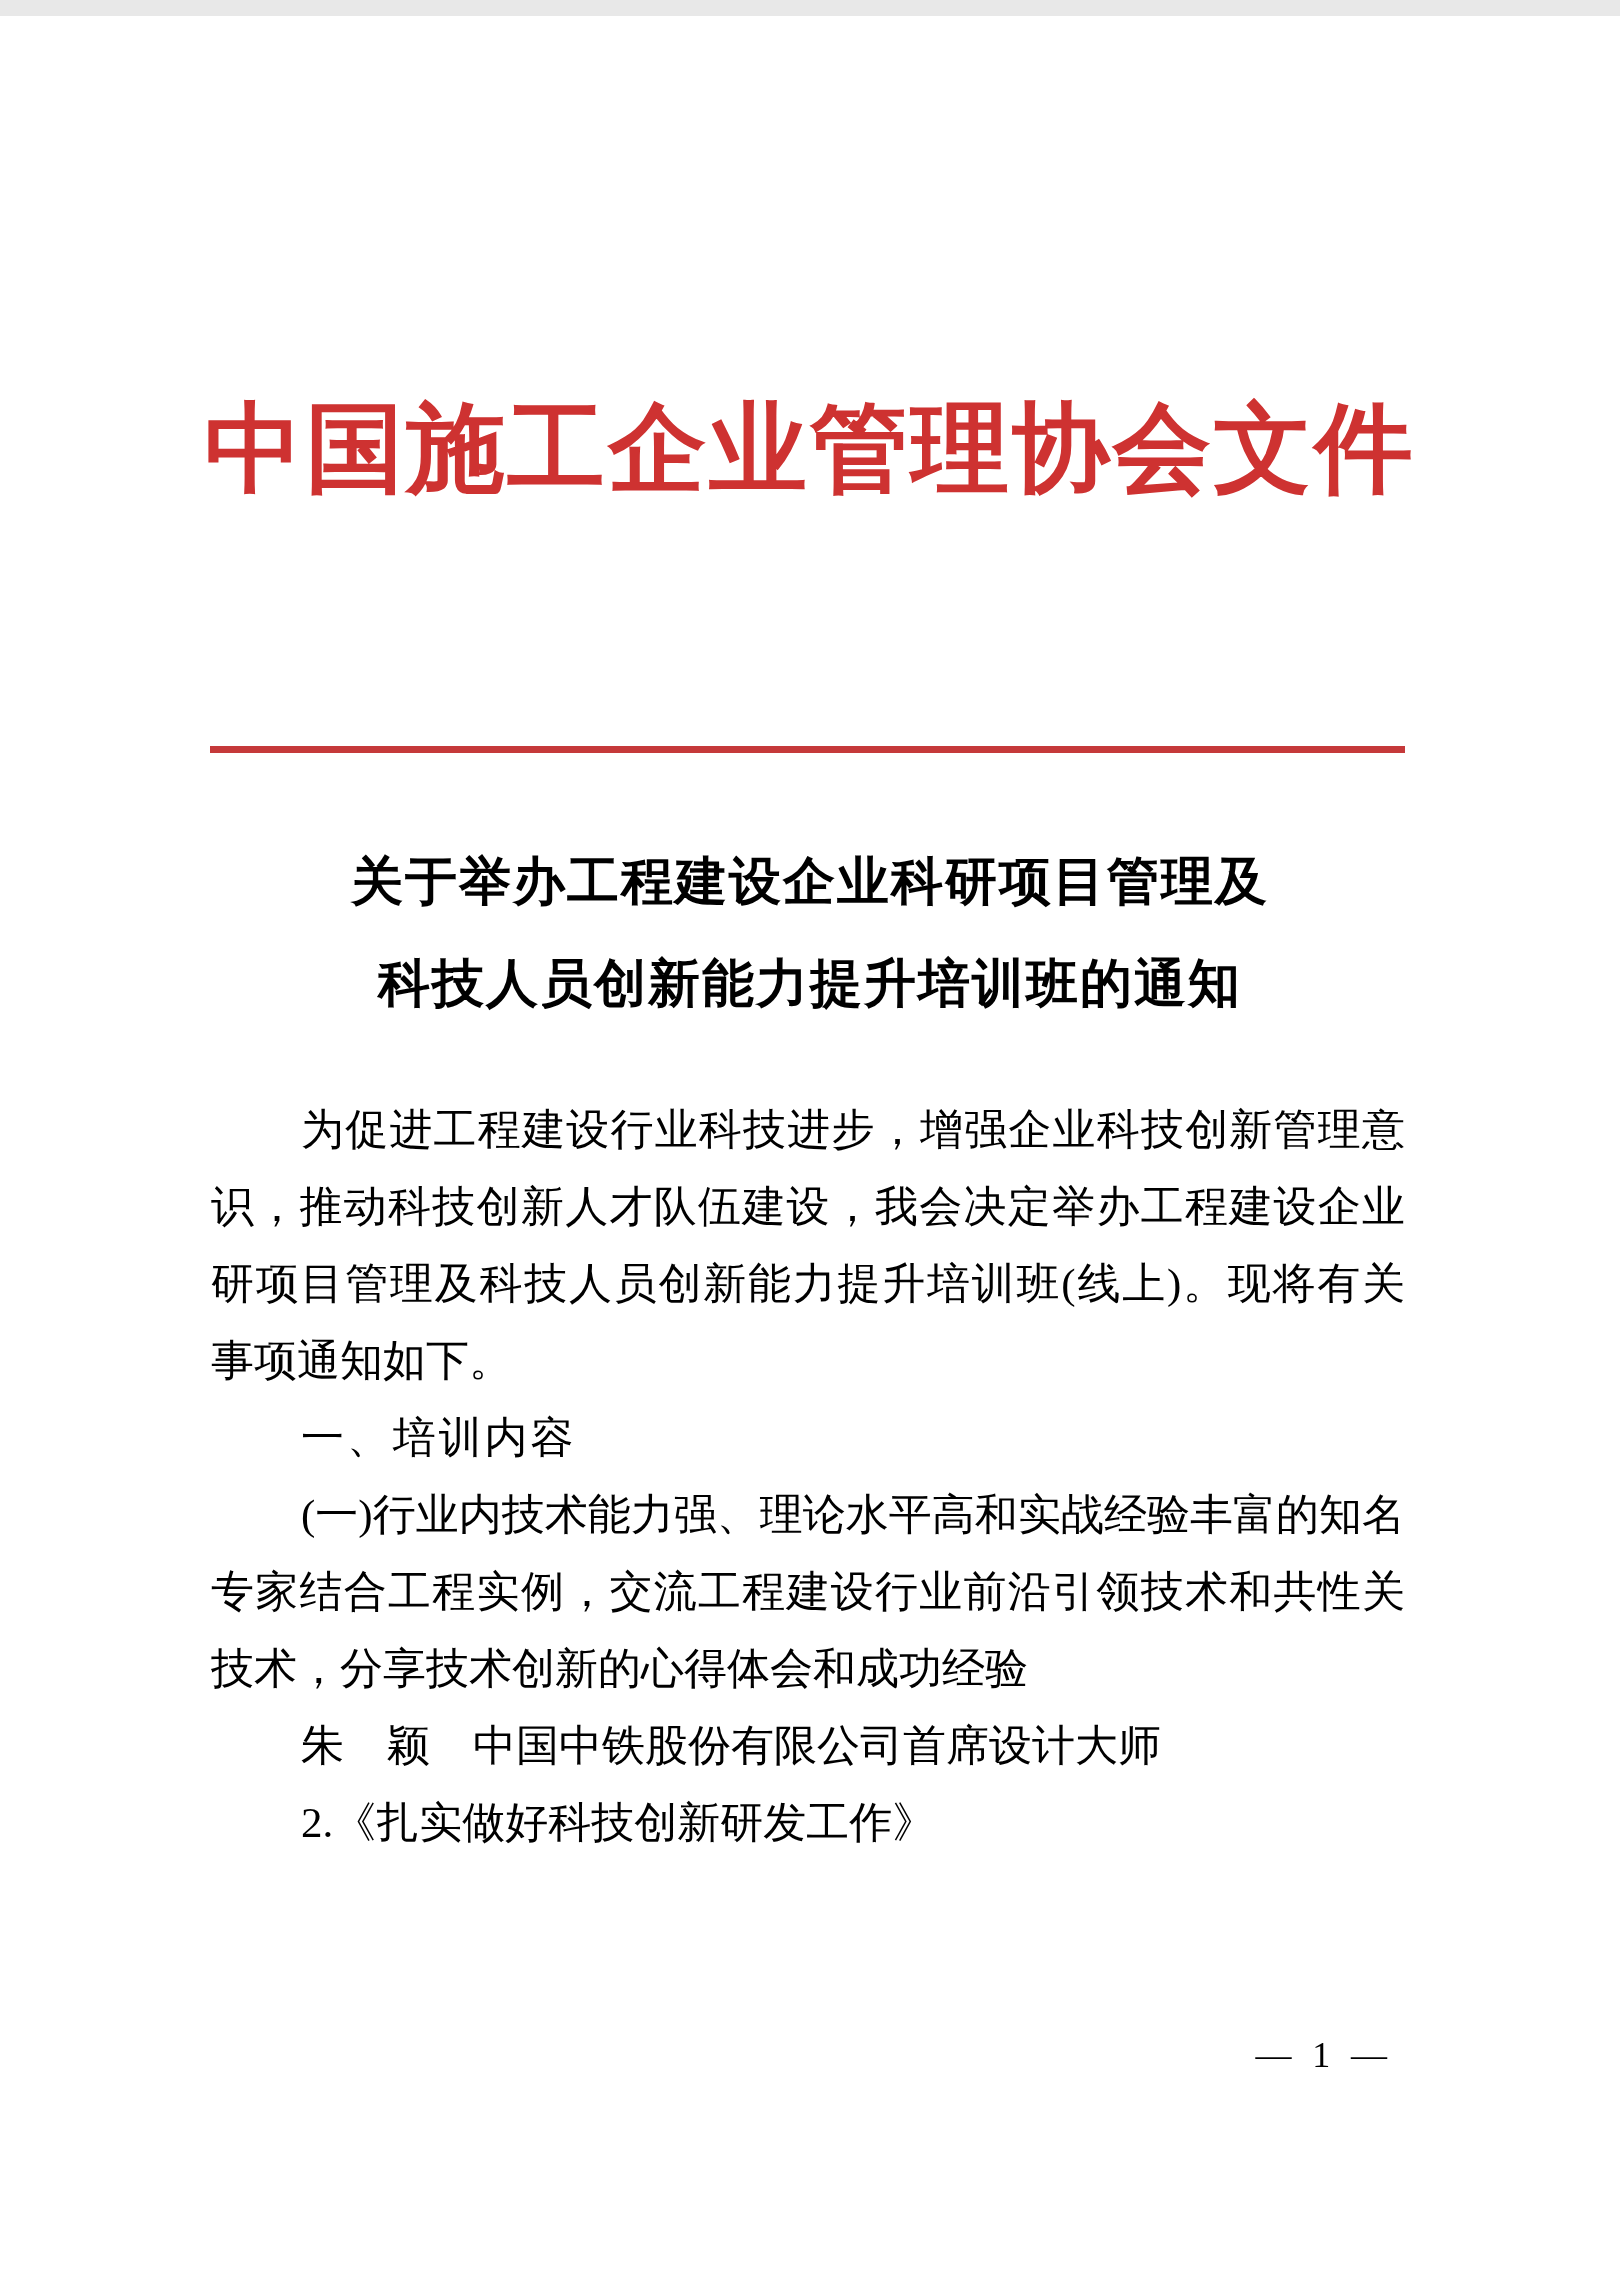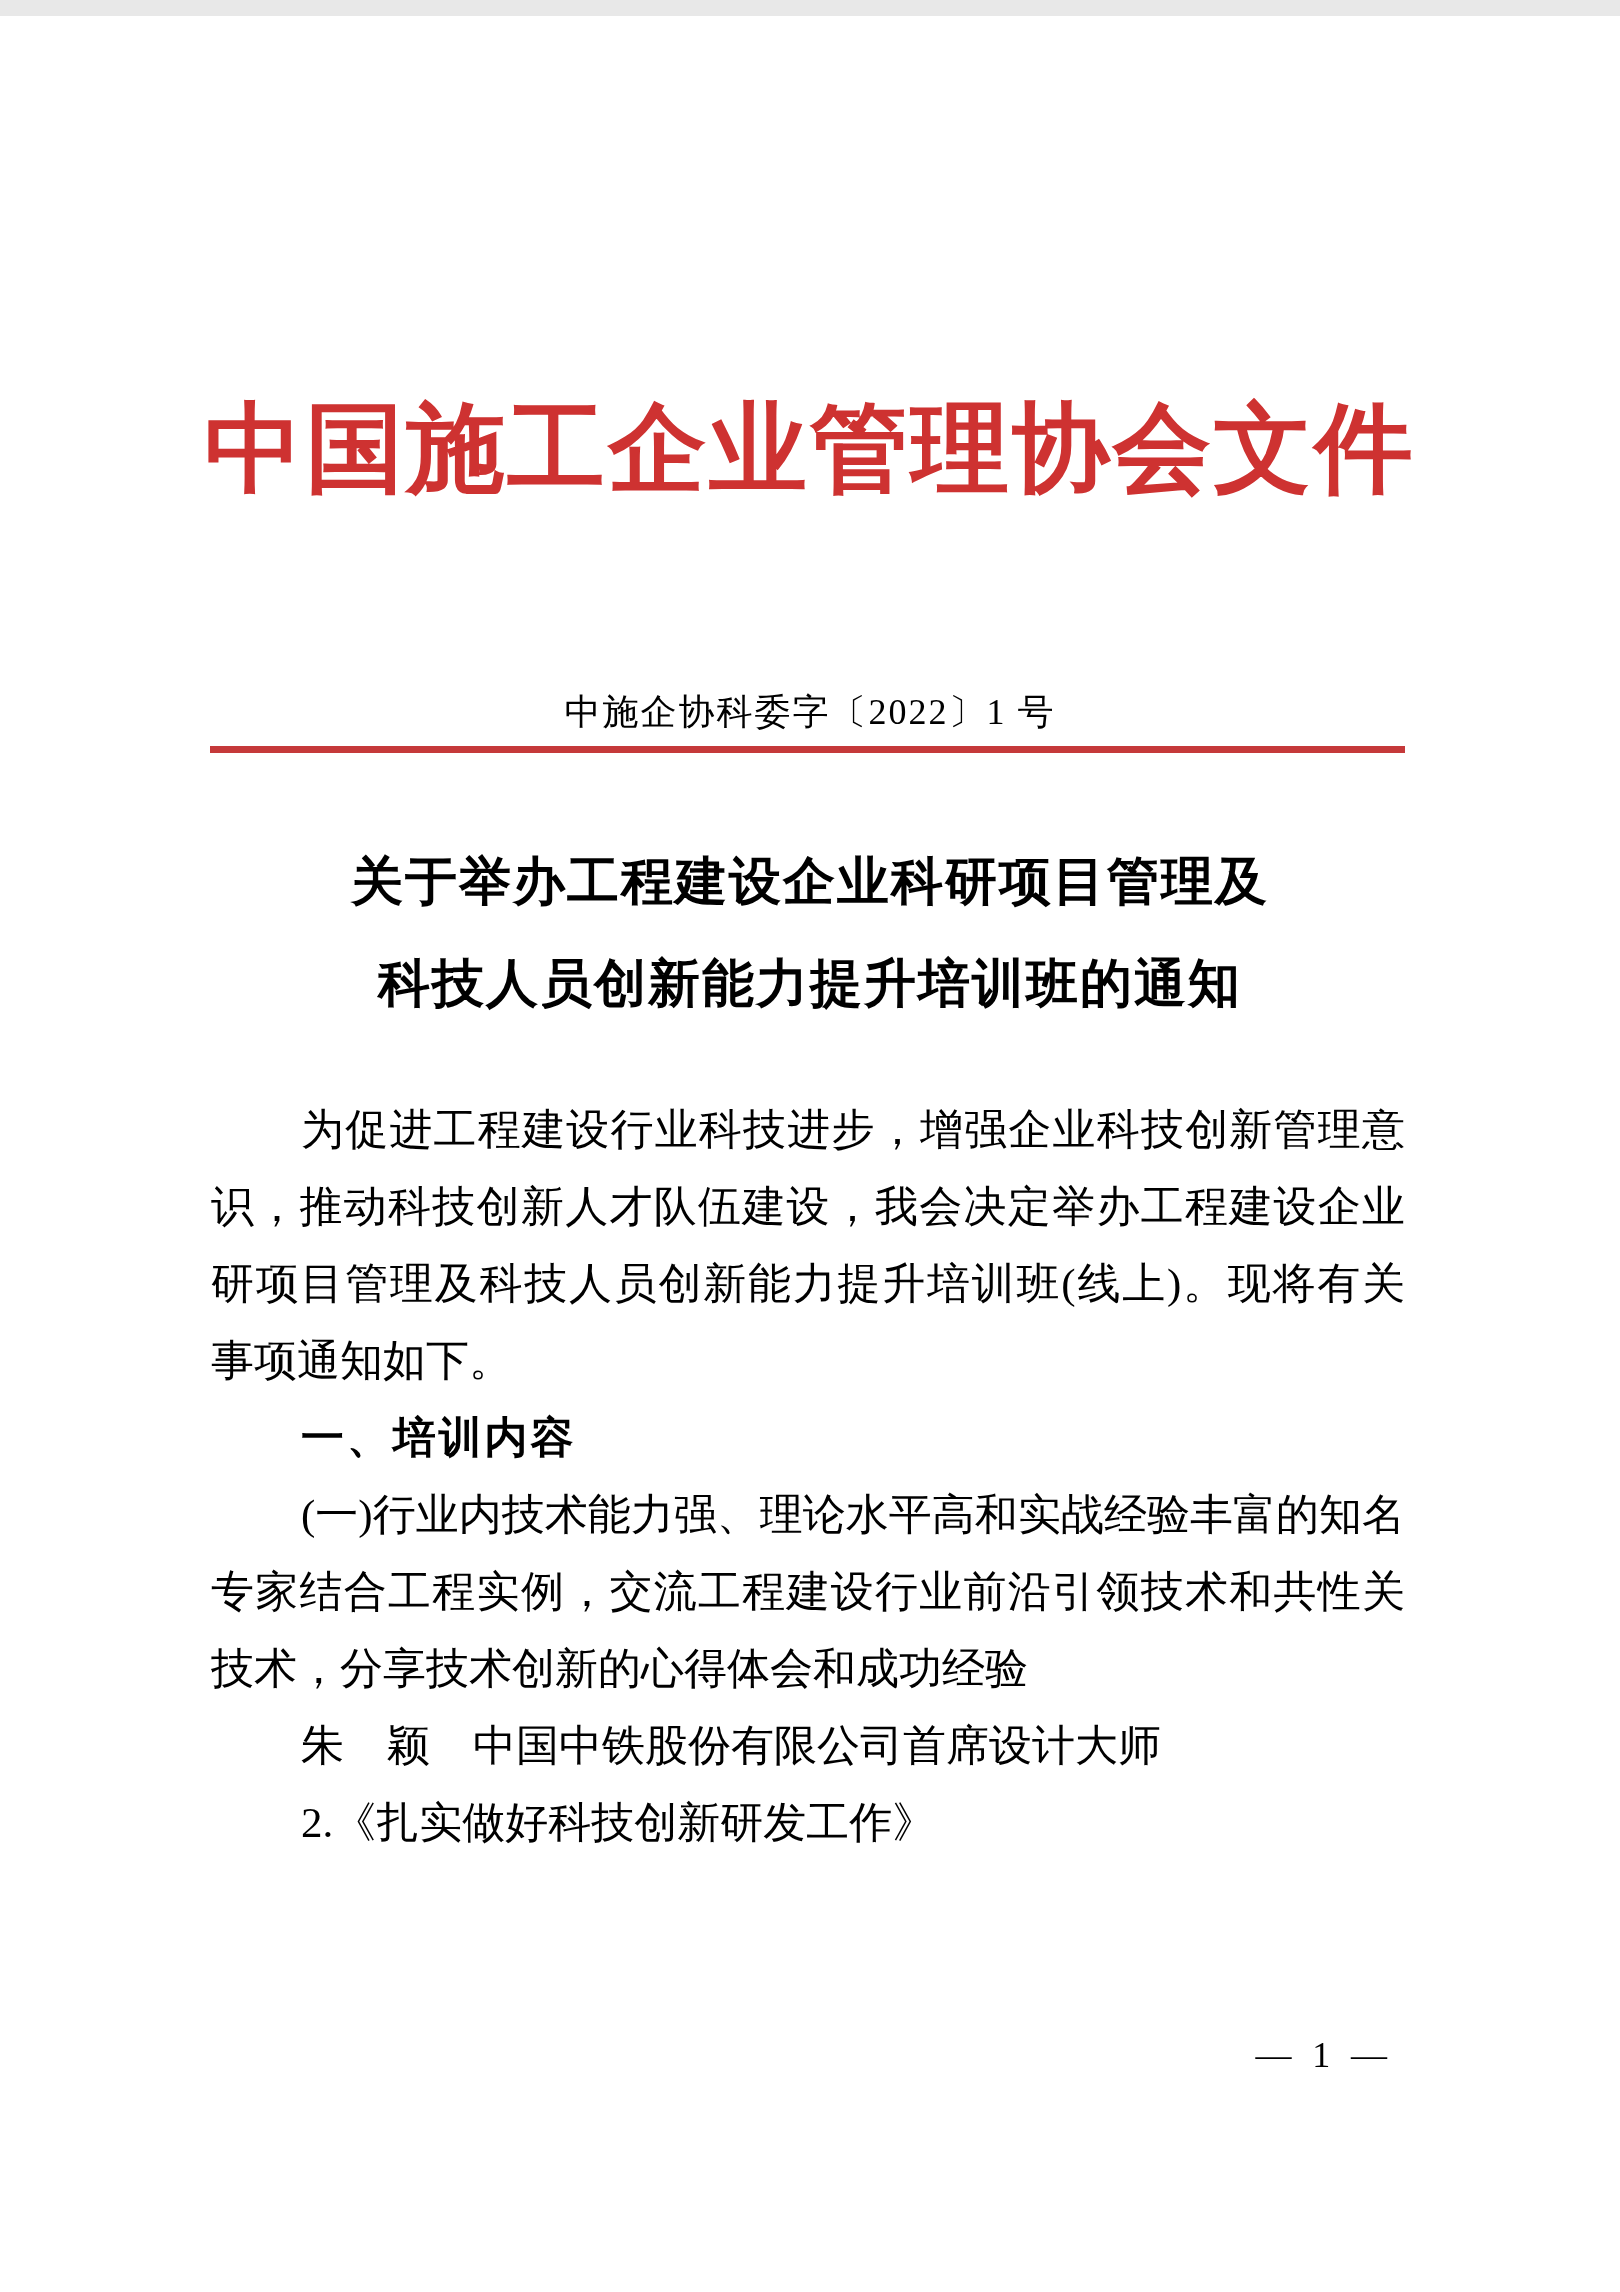--- a/index.html
+++ b/index.html
@@ -89,21 +89,21 @@
     text-align: justify;
     text-align-last: justify;
     overflow: hidden;
   }
   .line.indent {
     padding-left: 90px;
     width: calc(100% - 90px);
   }
   .line.section {
     font-family: "Liberation Sans", "DejaVu Sans", sans-serif;
-    font-weight: bold;
+    font-weight: normal;
     letter-spacing: 2.9px;
   }
   
   .page-number {
     position: absolute;
     top: 2017px;
     right: 227px;
     font-size: 36px;
     line-height: 45px;
     letter-spacing: 5.9px;
@@ -112,21 +112,20 @@
     white-space: nowrap;
   }
 </style>
 </head>
 <body>
 
 <div class="page">
 
   <div class="masthead">中国施工企业管理协会文件</div>
 
-  <div class="doc-number">中施企协科委字〔2022〕1 号</div>
 
   <div class="red-rule"></div>
 
   <div class="notice-title">
     <div>关于举办工程建设企业科研项目管理及</div>
     <div>科技人员创新能力提升培训班的通知</div>
   </div>
 
   <div class="body-block">
     <div class="line justify indent">为促进工程建设行业科技进步，增强企业科技创新管理意</div>

